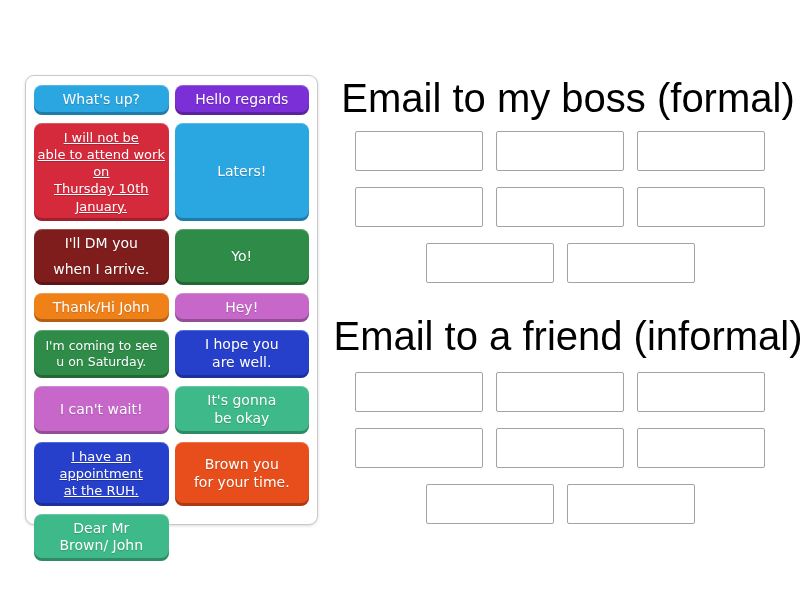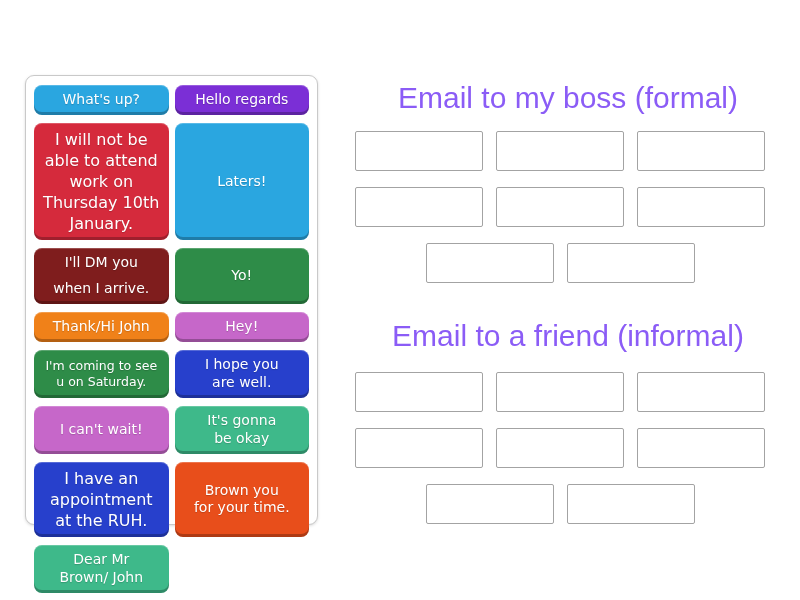--- a/index.html
+++ b/index.html
@@ -48,43 +48,43 @@
     font-size: 14px;
     line-height: 1.28;
     box-shadow: inset 0 -3px 0 rgba(0,0,0,0.25), inset 0 1px 0 rgba(255,255,255,0.22);
     text-shadow: 0 1px 1px rgba(0,0,0,0.18);
     cursor: grab;
     padding: 6px 3px;
     box-sizing: border-box;
     user-select: none;
   }
   .tile.sm { font-size: 12.5px; }
-  .tile.xs { font-size: 16px; line-height: 1.32; }
+  .tile.xs { font-size: 13px; line-height: 1.32; text-decoration: underline; }
   .tile-line { display: block; }
 
   
   .right-col {
     position: absolute;
     left: 340px;
     top: 75px;
     width: 440px;
     display: flex;
     flex-direction: column;
     align-items: center;
   }
   .category-group {
     display: flex;
     flex-direction: column;
     align-items: center;
     width: 100%;
   }
   .category-title {
-    font-size: 30px;
+    font-size: 40px;
     line-height: 36px;
-    color: #8b5cf6;
+    color: #000000;
     white-space: nowrap;
     margin: 5px 0 15px 16px;
   }
   .category-group + .category-group .category-title {
     margin-top: 35px;
     margin-bottom: 18px;
   }
   .slot-rows {
     display: flex;
     flex-direction: column;

